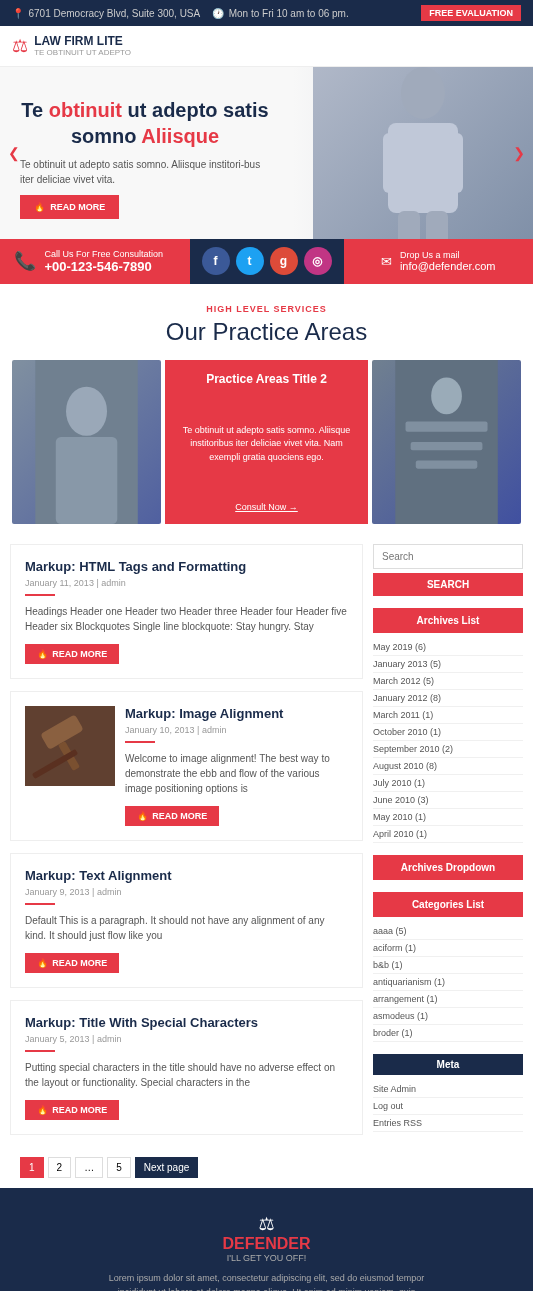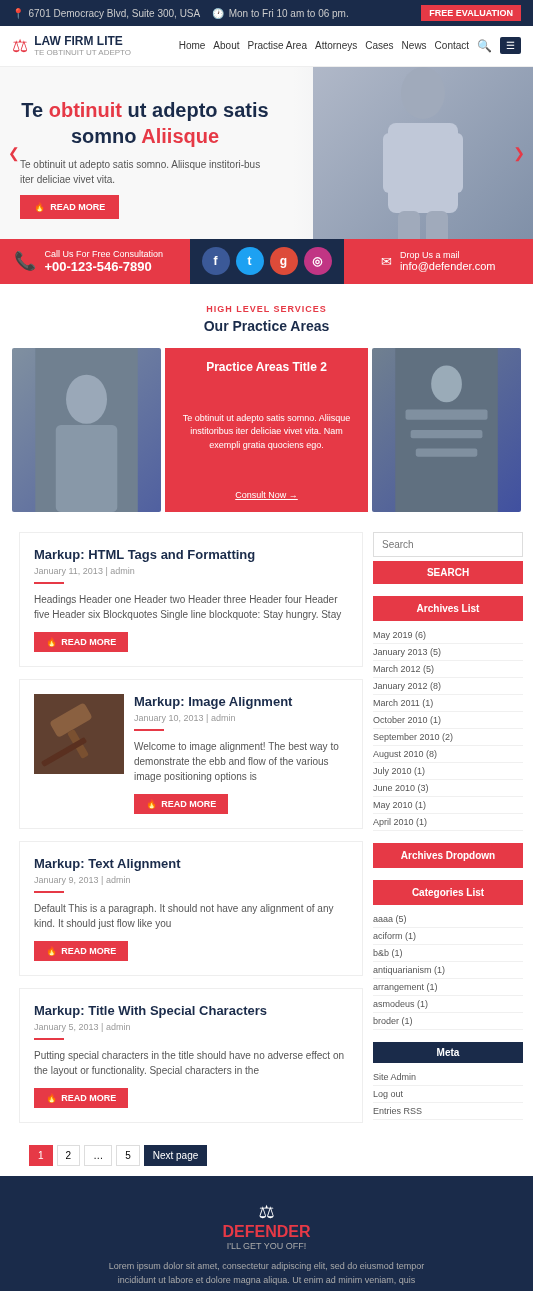--- a/index.html
+++ b/index.html
@@ -45,31 +45,31 @@
     .social-tw { background: #1da1f2; }
     .social-g { background: #dd4b39; }
     .social-ig { background: #c13584; }
     .contact-right { background: #e63946; color: #fff; padding: 10px 14px; display: flex; align-items: center; gap: 8px; flex: 1; justify-content: center; }
     .contact-right .email { font-size: 11px; font-weight: normal; }
     .contact-right .label { font-size: 9px; }
 
     
     .practice-section { padding: 20px 12px; text-align: center; }
     .section-tag { color: #e63946; font-size: 9px; text-transform: uppercase; font-weight: bold; letter-spacing: 1px; margin-bottom: 4px; }
-    .section-title { color: #1a2b4a; font-size: 14px; font-weight: bold; margin-bottom: 14px; }
+    .section-title { color: #1a2b4a; font-size: 24px; font-weight: normal; margin-bottom: 14px; }
     .practice-grid { display: flex; gap: 4px; height: 164px; }
     .practice-img { flex: 1; background: linear-gradient(135deg, #90a0b0, #6070a0); border-radius: 2px; overflow: hidden; }
     .practice-img-1 { background: linear-gradient(135deg, #8090a0, #5060a0); }
     .practice-img-2 { background: linear-gradient(135deg, #708090, #4050a0); }
     .practice-card { flex: 1.2; background: #e63946; color: #fff; padding: 12px; display: flex; flex-direction: column; justify-content: space-between; }
     .practice-card-title { font-size: 12px; font-weight: bold; }
     .practice-card-text { font-size: 9px; line-height: 1.5; margin: 6px 0; }
     .consult-link { font-size: 9px; color: #fff; text-decoration: underline; cursor: pointer; }
     .content-area { display: flex; gap: 10px; padding: 0 10px; }
-    .main-content { flex: 1; margin-left: 9px; }
+    .main-content { flex: 1; }
     .sidebar { width: 150px; flex-shrink: 0; }
 
     
     .blog-post { border: 1px solid #eee; padding: 14px; margin-bottom: 12px; background: #fff; }
     .post-title { color: #1a2b4a; font-size: 13px; font-weight: bold; margin-bottom: 4px; }
     .post-meta { color: #999; font-size: 9px; margin-bottom: 6px; }
     .post-divider { width: 30px; height: 2px; background: #e63946; margin-bottom: 8px; }
     .post-text { font-size: 10px; color: #555; line-height: 1.5; margin-bottom: 10px; }
     .post-with-img { display: flex; gap: 10px; }
     .post-thumb { width: 90px; height: 80px; flex-shrink: 0; background: linear-gradient(135deg, #8090a0, #5070a0); overflow: hidden; }
@@ -123,31 +123,20 @@
   <div class="top-bar-right">FREE EVALUATION</div>
 </div>
 
 <div class="nav">
   <div class="logo">
     <div class="logo-icon">⚖</div>
     <div class="logo-text">
       <div class="firm">LAW FIRM LITE</div>
       <div class="sub">TE OBTINUIT UT ADEPTO</div>
     </div>
-  </div>
-  <div class="nav-links">
-    <span>Home</span>
-    <span>About</span>
-    <span>Practise Area</span>
-    <span>Attorneys</span>
-    <span>Cases</span>
-    <span>News</span>
-    <span>Contact</span>
-    <span class="nav-icon">🔍</span>
-    <span class="hamburger">☰</span>
   </div>
 </div>
 
 <div class="hero" style="position:relative; overflow:hidden;">
   <span class="nav-arrow arrow-left">❮</span>
   <div class="hero-content">
     <div class="hero-title">
       <span>Te </span><span style="color:#e63946;">obtinuit</span><span> ut adepto satis somno </span><span style="color:#e63946;">Aliisque</span>
     </div>
     <div class="hero-sub">Te obtinuit ut adepto satis somno. Aliisque institori-bus iter deliciae vivet vita.</div>

